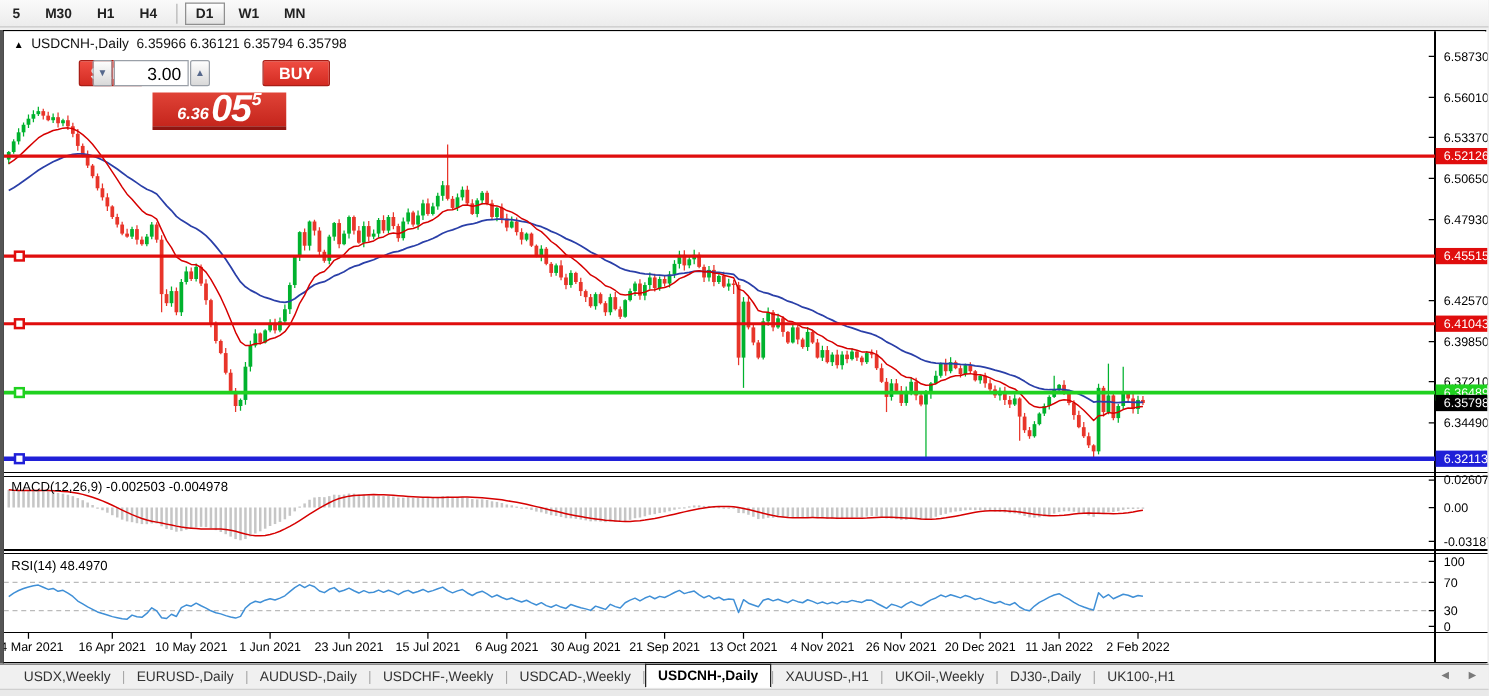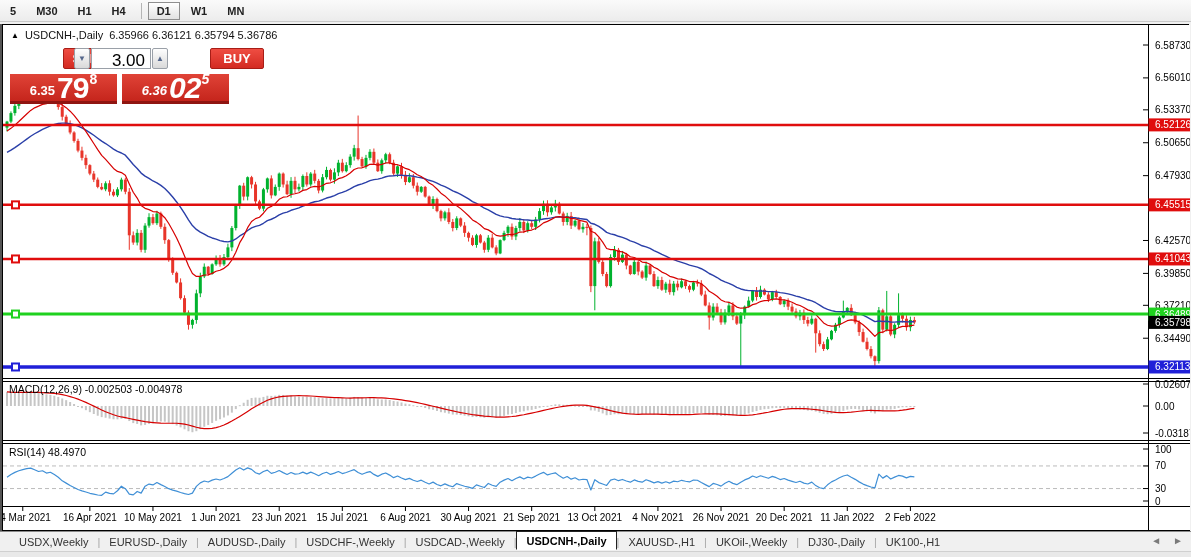--- a/index.html
+++ b/index.html
@@ -23,21 +23,21 @@
   
   .trade-panel { position:absolute; left:6px; top:22px; width:222px; height:58px; }
   .tp-row1 { position:absolute; left:0; top:0; width:222px; height:24px; }
   .btn-red { position:absolute; background:linear-gradient(#ef4d42,#d32b22); color:#fff;
              border:1px solid #a81d16; border-radius:2px; font-size:13px; font-weight:700;
              display:flex; align-items:center; justify-content:center; cursor:pointer; }
   .spin { position:absolute; width:16px; height:21px; top:1px; background:linear-gradient(#fefefe,#d9d9d9);
           border:1px solid #9aa0a8; border-radius:2px; color:#56688c; font-size:8px;
           display:flex; align-items:center; justify-content:center; cursor:pointer; }
   .vol-field { position:absolute; left:82px; top:1px; width:60px; height:21px; background:#fff;
-               border:1px solid #9aa0a8; font-size:17px; color:#000; text-align:right;
+               border:1px solid #9aa0a8; font-size:14px; color:#000; text-align:right;
                padding:2px 5px 0 0; }
   .big-quote { position:absolute; top:27px; width:107px; height:30px; background:linear-gradient(#e04337,#c5251c);
                border-bottom:3px solid #8f1511; color:#fff; cursor:pointer;
                display:flex; align-items:flex-end; justify-content:center; padding-bottom:0px; }
   .big-quote .small { font-size:13px; font-weight:700; margin:0 2px 3px 0; }
   .big-quote .big   { font-size:30px; font-weight:700; line-height:26px; letter-spacing:-1px; }
   .big-quote .sup   { font-size:14px; font-weight:700; margin:0 0 14px 1px; }
   
   .tabbar { position:absolute; left:0; top:531px; width:1191px; height:20px;
             background:#f0f0f0; border-top:1px solid #8a8a8a; display:flex; align-items:center;
@@ -880,43 +880,38 @@
           <line x1="844.285" y1="481" x2="844.285" y2="486" stroke="#000"></line>
           <text x="844.285" y="496" font-size="10" fill="#000" text-anchor="middle" font-family="&quot;Liberation Sans&quot;,sans-serif">11 Jan 2022</text>
           <line x1="907.405" y1="481" x2="907.405" y2="486" stroke="#000"></line>
           <text x="907.405" y="496" font-size="10" fill="#000" text-anchor="middle" font-family="&quot;Liberation Sans&quot;,sans-serif">2 Feb 2022</text>
         </g>
       </svg>
 
     <div class="title-row">
       <span class="tri">▲</span>
       <span>USDCNH-,Daily</span>
-      <span>6.35966 6.36121 6.35794 5.36786</span>
+      <span>6.35966 6.36121 6.35794 6.35798</span>
     </div>
 
     <div class="trade-panel">
       <div class="tp-row1">
         <div class="btn-red" style="left:10px;top:1px;width:52px;height:21px;margin-left:44px;">SELL</div>
         <div class="spin" style="left:65px;">
           <span>▼</span>
         </div>
         <div class="vol-field">3.00</div>
         <div class="spin" style="left:143px;">
           <span>▲</span>
         </div>
         <div class="btn-red" style="left:161px;top:1px;width:54px;height:21px;margin-left:40px;">BUY</div>
       </div>
-      <div class="big-quote" style="left:1px;">
-        <span class="small">6.35</span>
-        <span class="big">79</span>
-        <span class="sup">8</span>
-      </div>
       <div class="big-quote" style="left:113px;font-style:italic;">
         <span class="small">6.36</span>
-        <span class="big">02</span>
+        <span class="big">05</span>
         <span class="sup">5</span>
       </div>
     </div>
   </div>
 
   <div class="tabbar" id="tabbar">
       <span class="tab">USDX,Weekly</span>
       <span class="tab-sep">|</span>
       <span class="tab">EURUSD-,Daily</span>
       <span class="tab-sep">|</span>

